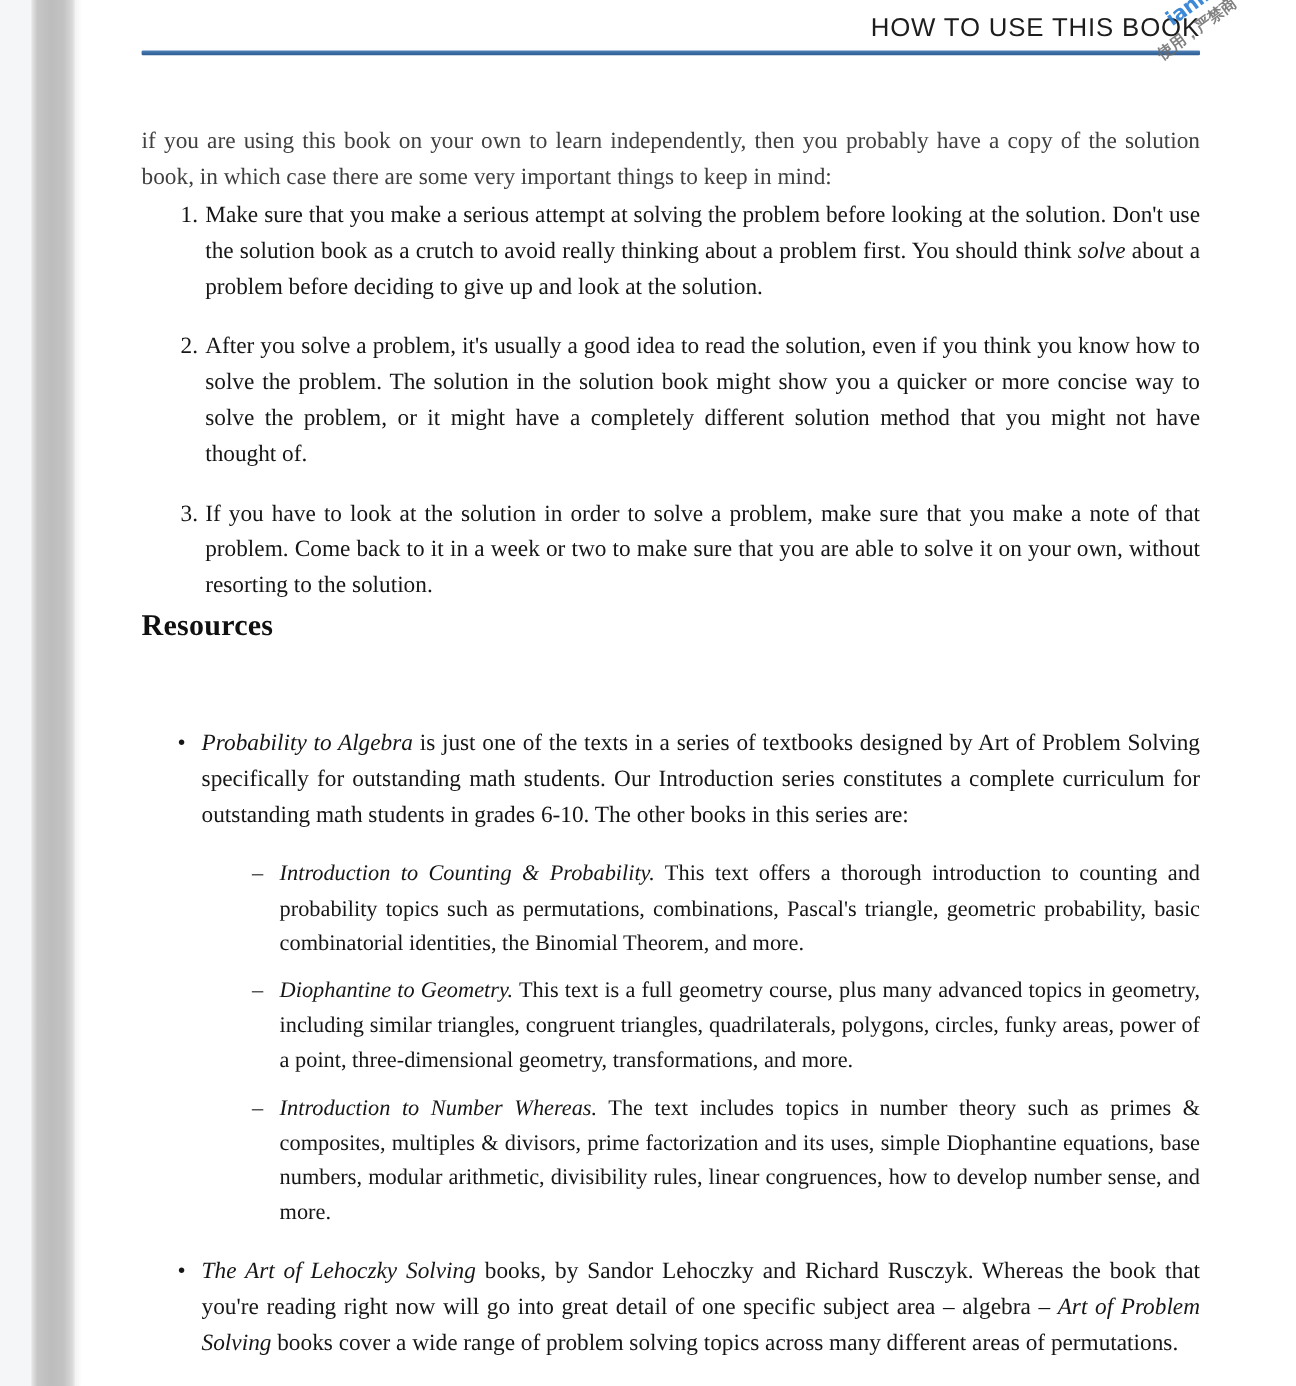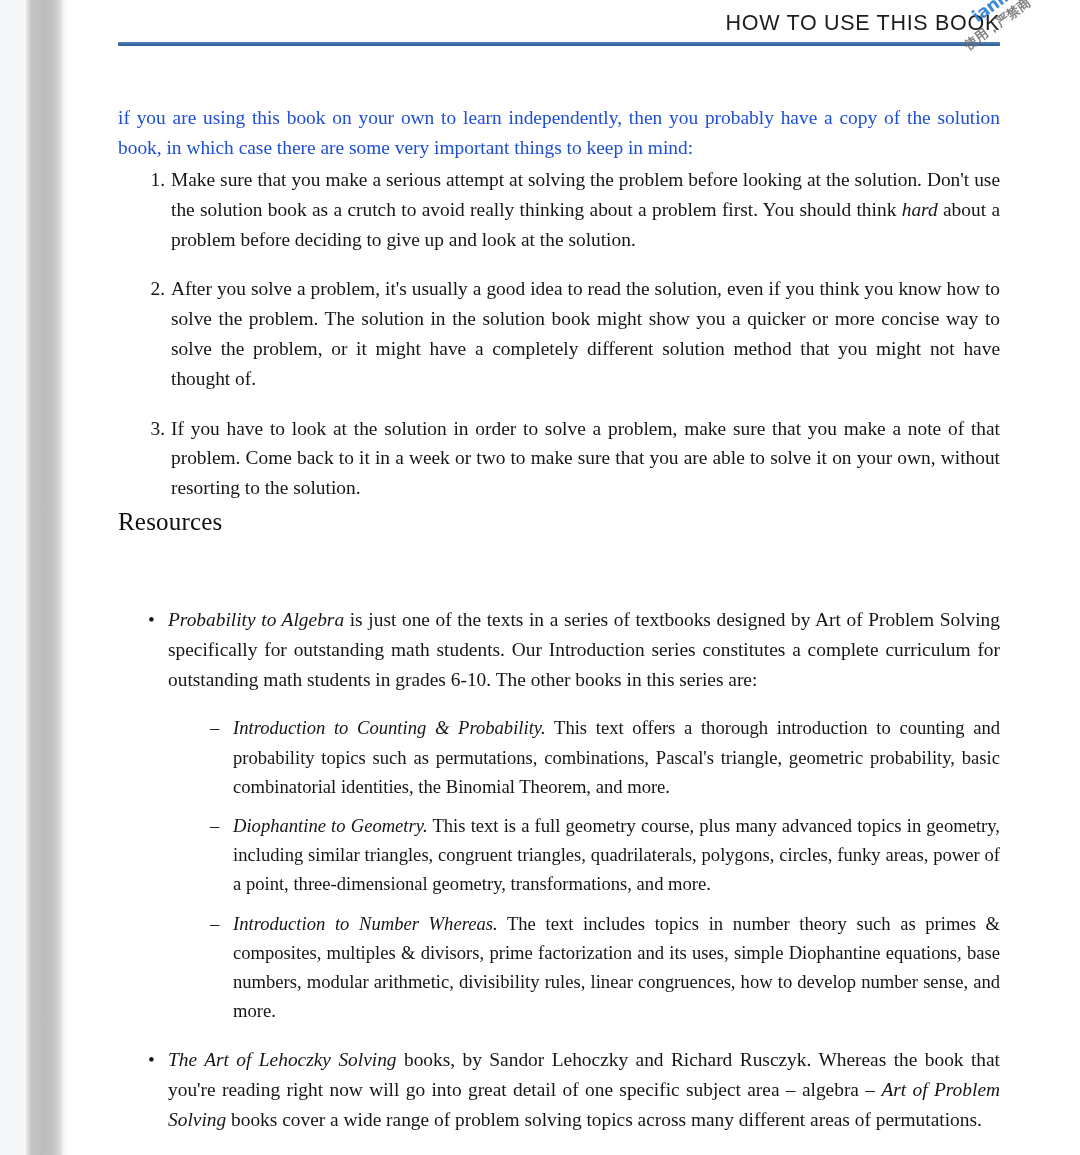--- a/index.html
+++ b/index.html
@@ -117,21 +117,21 @@
 
   
   .body-text {
     position: absolute;
     left: 118px;
     width: 882px;
     font-size: 19.4px;
     line-height: 29.8px;
     text-align: justify;
     text-justify: inter-word;
-    color: #1d4ed8;
+    color: #404040;
   }
 
   #intro-para { top: 84px; }
 
   
   #numbered-list {
     position: absolute;
     left: 118px;
     top: 165px;
     width: 882px;
@@ -156,21 +156,21 @@
     line-height: 29.8px;
     color: #161616;
   }
 
   
   #resources-heading {
     position: absolute;
     left: 118px;
     top: 487px;
     font-size: 25px;
-    font-weight: 400;
+    font-weight: 700;
     letter-spacing: 0.2px;
     color: #101010;
   }
 
   #resources-intro { top: 549px; }
 
   
   #bullet-list {
     position: absolute;
     left: 118px;
@@ -223,21 +223,21 @@
 <div id="content">
 
   <div id="running-head">HOW TO USE THIS BOOK</div>
   <div id="header-rule"></div>
 
   <p class="body-text" id="intro-para">if you are using this book on your own to learn independently, then you probably have a copy of the solution book, in which case there are some very important things to keep in mind:</p>
 
   <ol id="numbered-list" style="list-style:none;margin:0;padding:0;">
     <li class="num-item">
       <span class="num-marker">1.</span>
-      <span>Make sure that you make a serious attempt at solving the problem before looking at the solution. Don't use the solution book as a crutch to avoid really thinking about a problem first. You should think </span><i>hard</i><span> about a problem before deciding to give up and look at the solution.</span>
+      <span>Make sure that you make a serious attempt at solving the problem before looking at the solution. Don't use the solution book as a crutch to avoid really thinking about a problem first. You should think </span><i>solve</i><span> about a problem before deciding to give up and look at the solution.</span>
     </li>
     <li class="num-item">
       <span class="num-marker">2.</span>
       <span>After you solve a problem, it's usually a good idea to read the solution, even if you think you know how to solve the problem. The solution in the solution book might show you a quicker or more concise way to solve the problem, or it might have a completely different solution method that you might not have thought of.</span>
     </li>
     <li class="num-item">
       <span class="num-marker">3.</span>
       <span>If you have to look at the solution in order to solve a problem, make sure that you make a note of that problem. Come back to it in a week or two to make sure that you are able to solve it on your own, without resorting to the solution.</span>
     </li>
   </ol>

